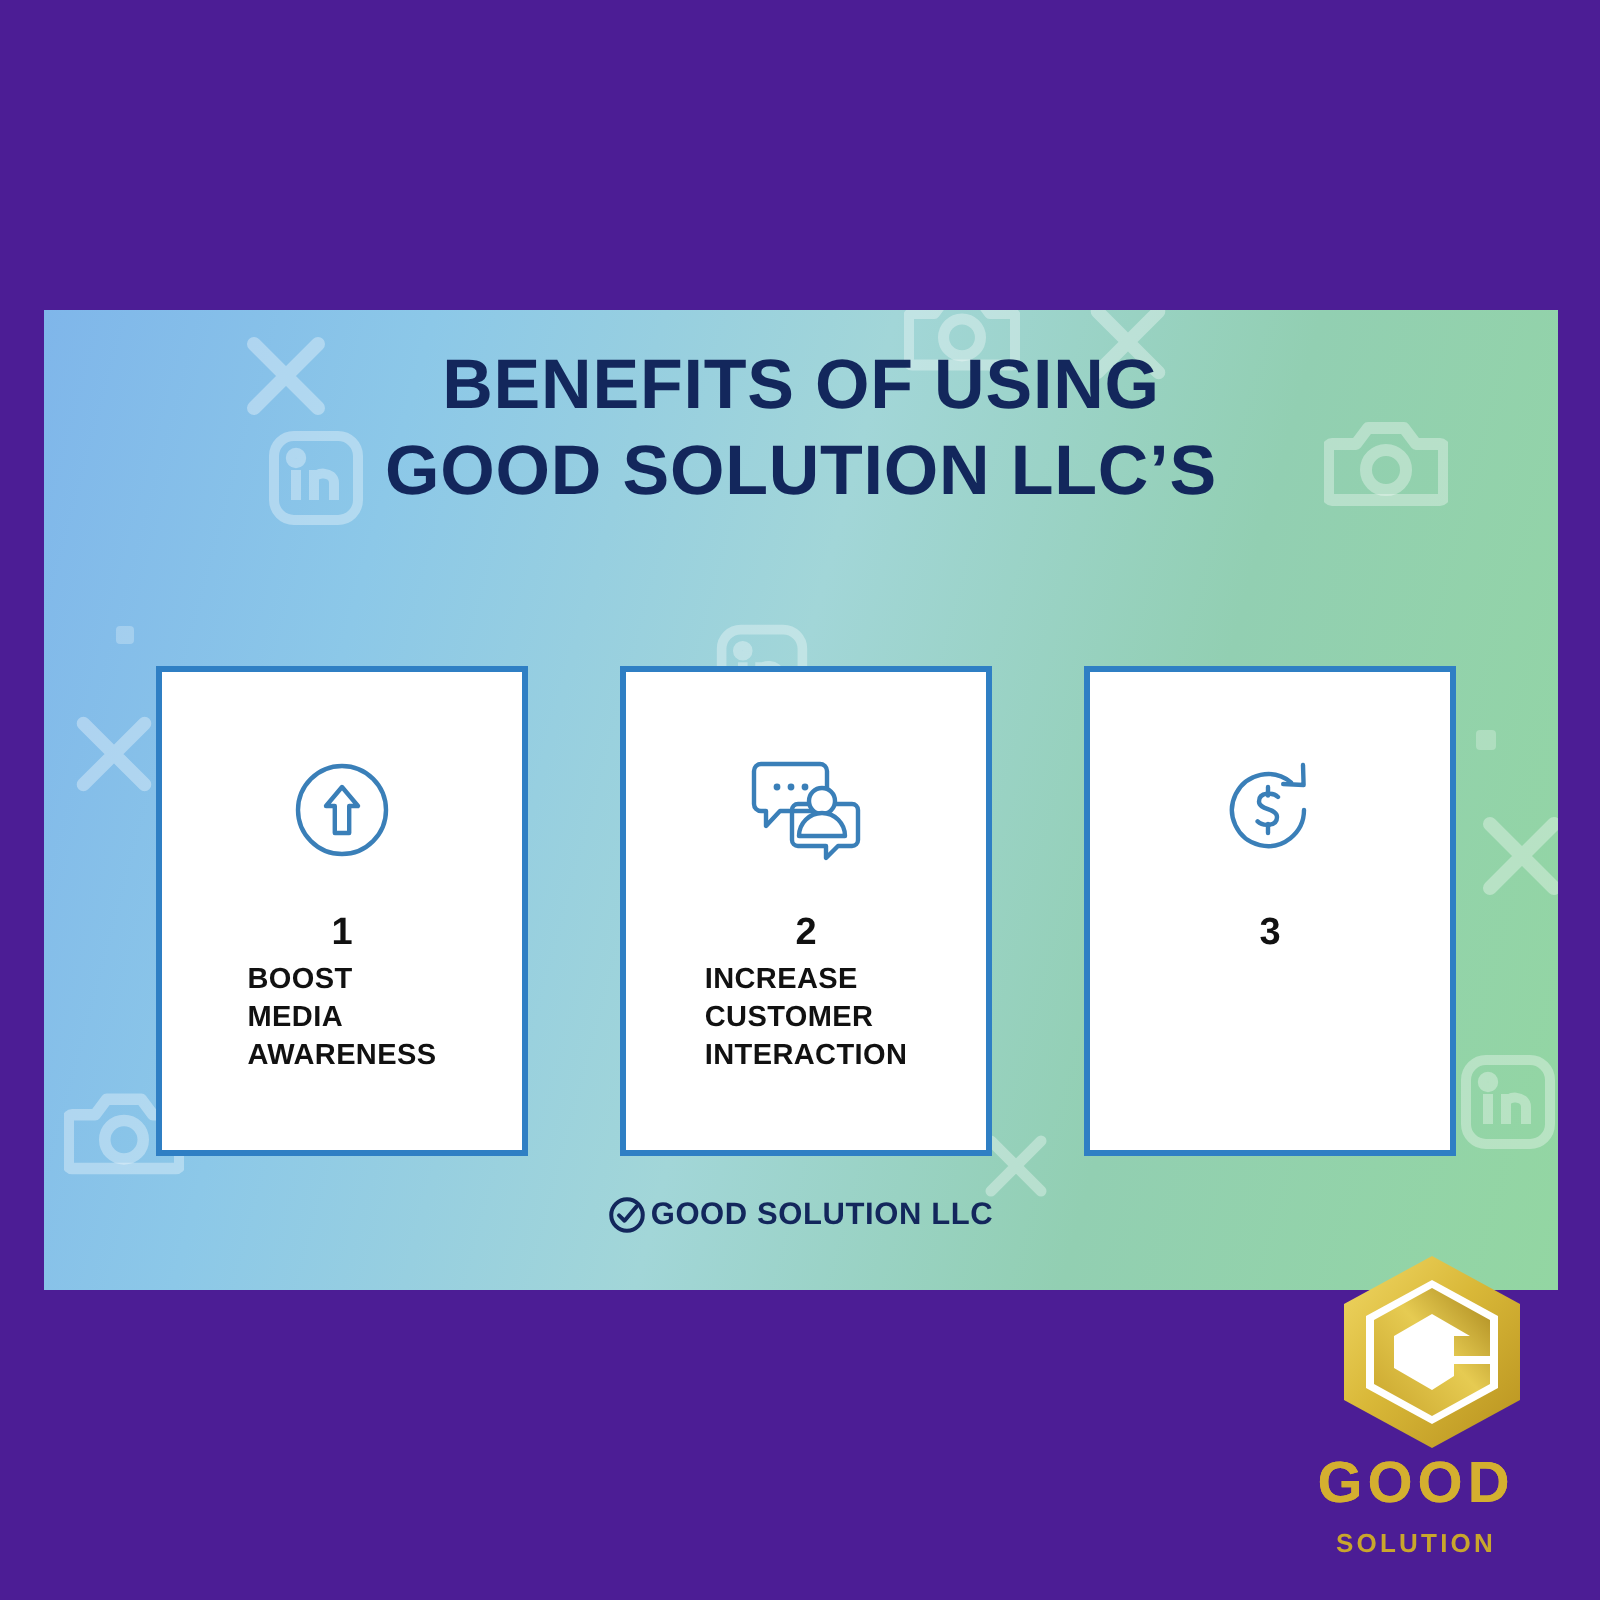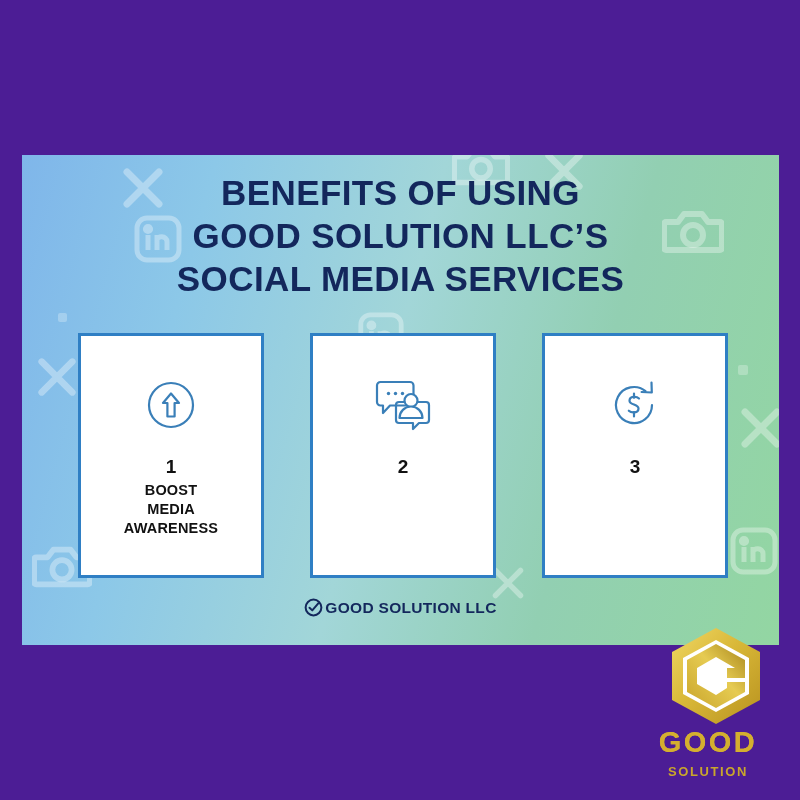--- a/index.html
+++ b/index.html
@@ -108,21 +108,20 @@
     font-weight: bold;
     color: #111111;
     line-height: 22px;
   }
   .card-text {
     margin-top: 3px;
     font-size: 14.5px;
     font-weight: bold;
     color: #111111;
     line-height: 19px;
-    text-align: center;
     letter-spacing: 0.2px;
   }
   .card-text span { display: block; white-space: nowrap; }
 
   
   #brand {
     position: absolute;
     left: 0;
     top: 443px;
     width: 757px;
@@ -269,21 +268,20 @@
       </svg>
     </div>
 
     <div class="wm wm-dot" style="left:152px; top:312px; width:11px; height:11px;"></div>
     <div class="wm wm-dot" style="left:716px; top:210px; width:10px; height:10px;"></div>
     <div class="wm wm-dot" style="left:36px; top:158px; width:9px; height:9px;"></div>
 
     <div id="title">
       <span class="tline">BENEFITS OF USING</span>
       <span class="tline">GOOD SOLUTION LLC’S</span>
-      <span class="tline">SOCIAL MEDIA SERVICES</span>
     </div>
 
     <div id="cards">
 
       <div class="card">
         <div class="card-icon">
           <svg width="54" height="54" viewBox="0 0 54 54">
             <circle cx="27" cy="27" r="22"></circle>
             <path d="M27 15.5 L35 25 H30.6 V38.5 H23.4 V25 H19 Z"></path>
           </svg>
@@ -302,20 +300,25 @@
             <path d="M5 8.5 a3.5 3.5 0 0 1 3.5 -3.5 H38 a3.5 3.5 0 0 1 3.5 3.5 V25 a3.5 3.5 0 0 1 -3.5 3.5 H18 L11 36 V28.5 H8.5 A3.5 3.5 0 0 1 5 25 Z"></path>
             <circle cx="16.5" cy="16.5" r="1.7" fill="#3a7fb8" stroke="none"></circle>
             <circle cx="23.5" cy="16.5" r="1.7" fill="#3a7fb8" stroke="none"></circle>
             <circle cx="30.5" cy="16.5" r="1.7" fill="#3a7fb8" stroke="none"></circle>
             <path d="M24 28 a3 3 0 0 1 3 -3 H54 a3 3 0 0 1 3 3 V43 a3 3 0 0 1 -3 3 H47 L41 52 V46 H27 a3 3 0 0 1 -3 -3 Z"></path>
             <circle cx="39" cy="23.5" r="6.5" fill="#ffffff"></circle>
             <path d="M27.5 41 a11.5 11.5 0 0 1 23 0 Z" fill="#ffffff"></path>
           </svg>
         </div>
         <div class="card-num">2</div>
+        <div class="card-text">
+          <span>INCREASE</span>
+          <span>CUSTOMER</span>
+          <span>INTERACTION</span>
+        </div>
       </div>
 
       <div class="card">
         <div class="card-icon">
           <svg width="58" height="56" viewBox="0 0 58 56">
             <path d="M46 28 A18 18 0 1 1 39.5 14.2"></path>
             <path d="M45.5 5.5 L45.8 15.5 L35.6 15"></path>
             <path d="M33 21.5 c-2.2 -2.2 -9.5 -2.8 -9.5 2.2 c0 4.5 9 3.2 9 7.8 c0 5 -7.3 4.6 -9.7 2.2"></path>
             <path d="M28 16.5 L28 20.8 M28 35 L28 39.5"></path>
           </svg>

